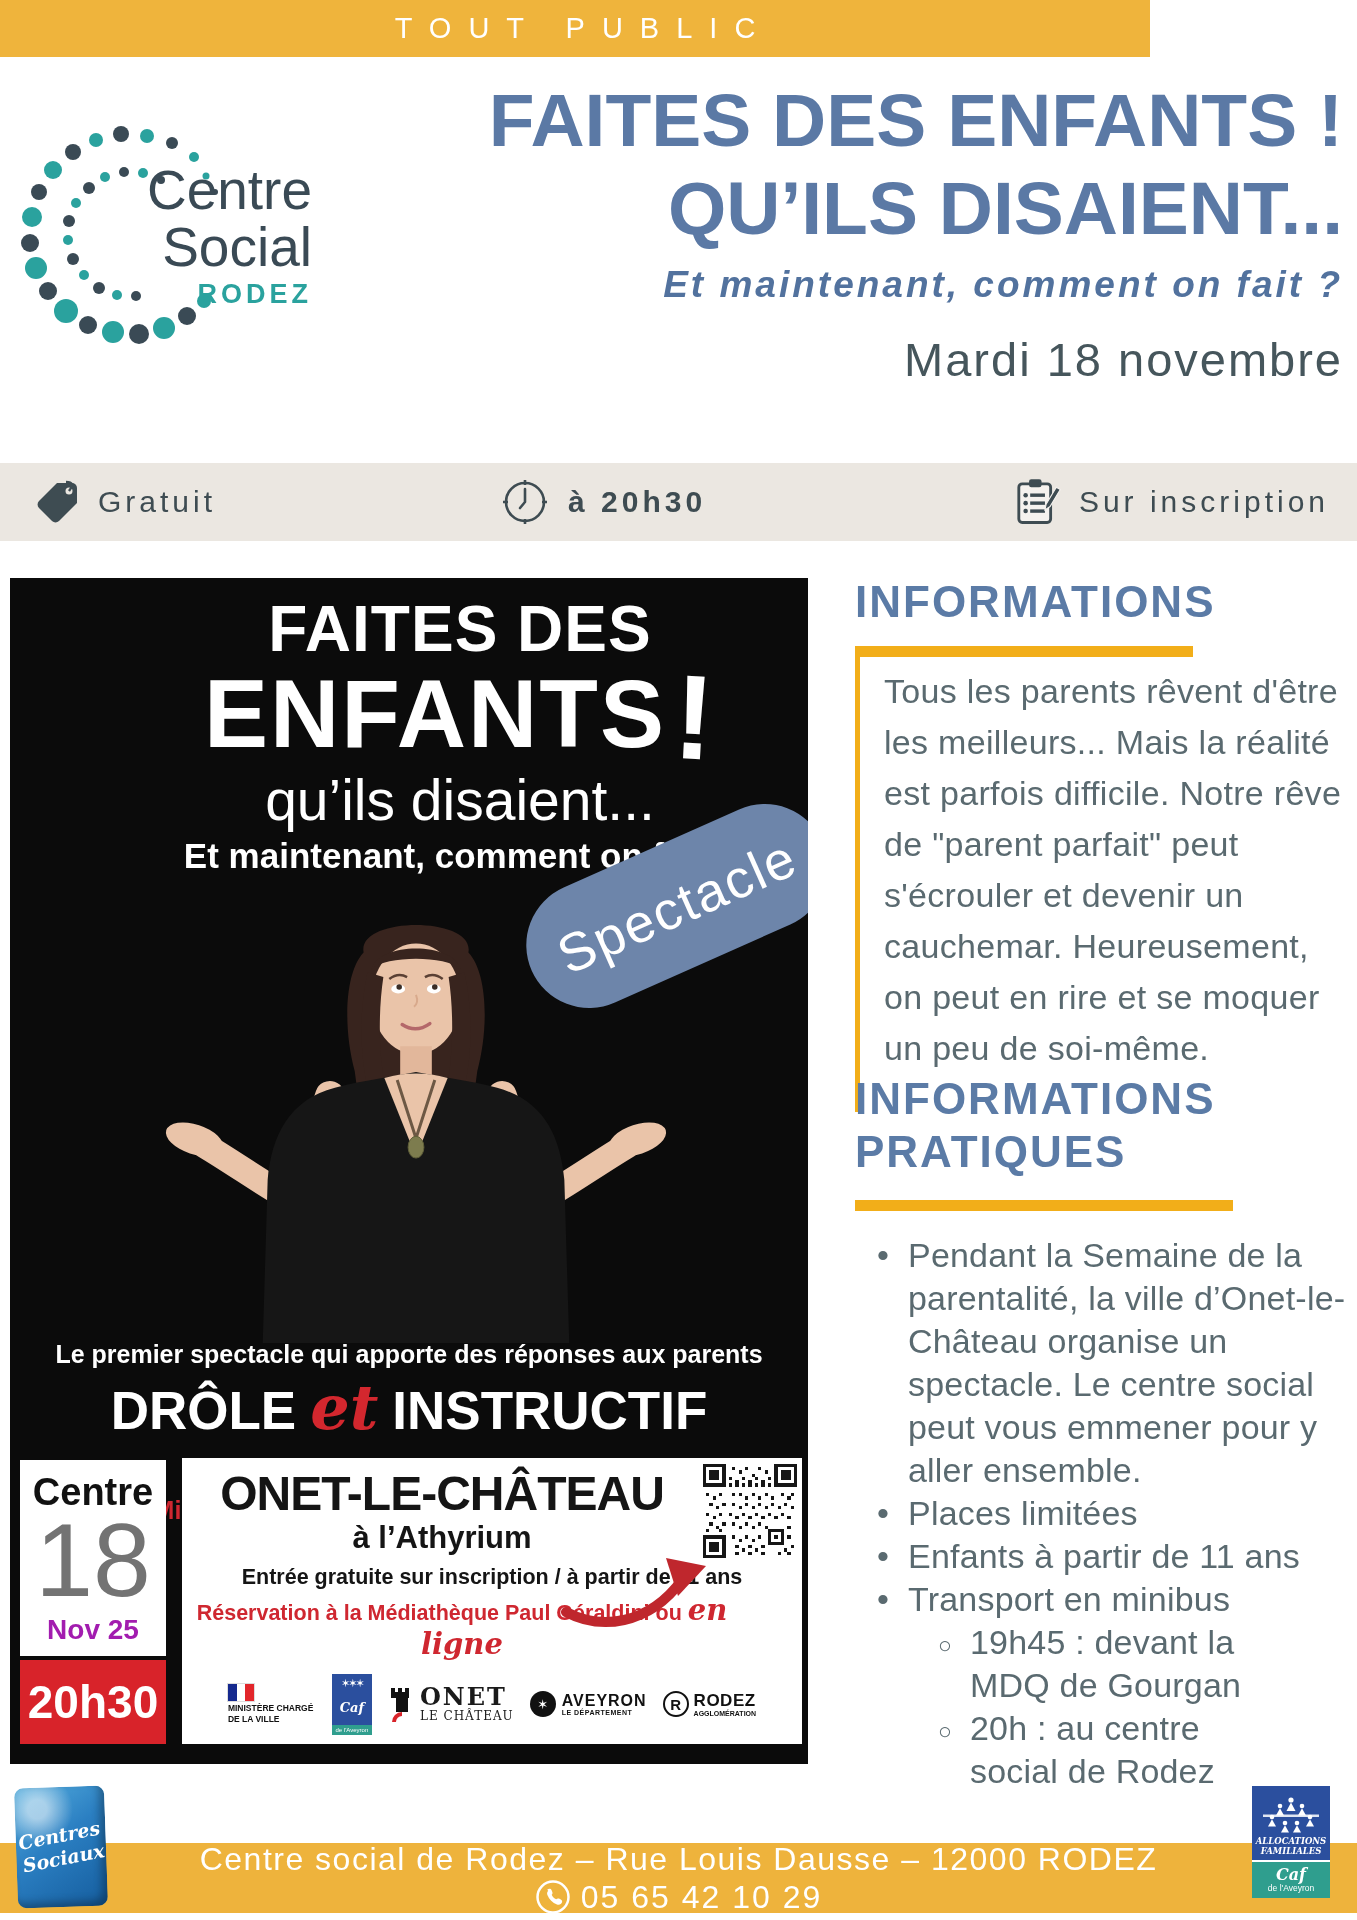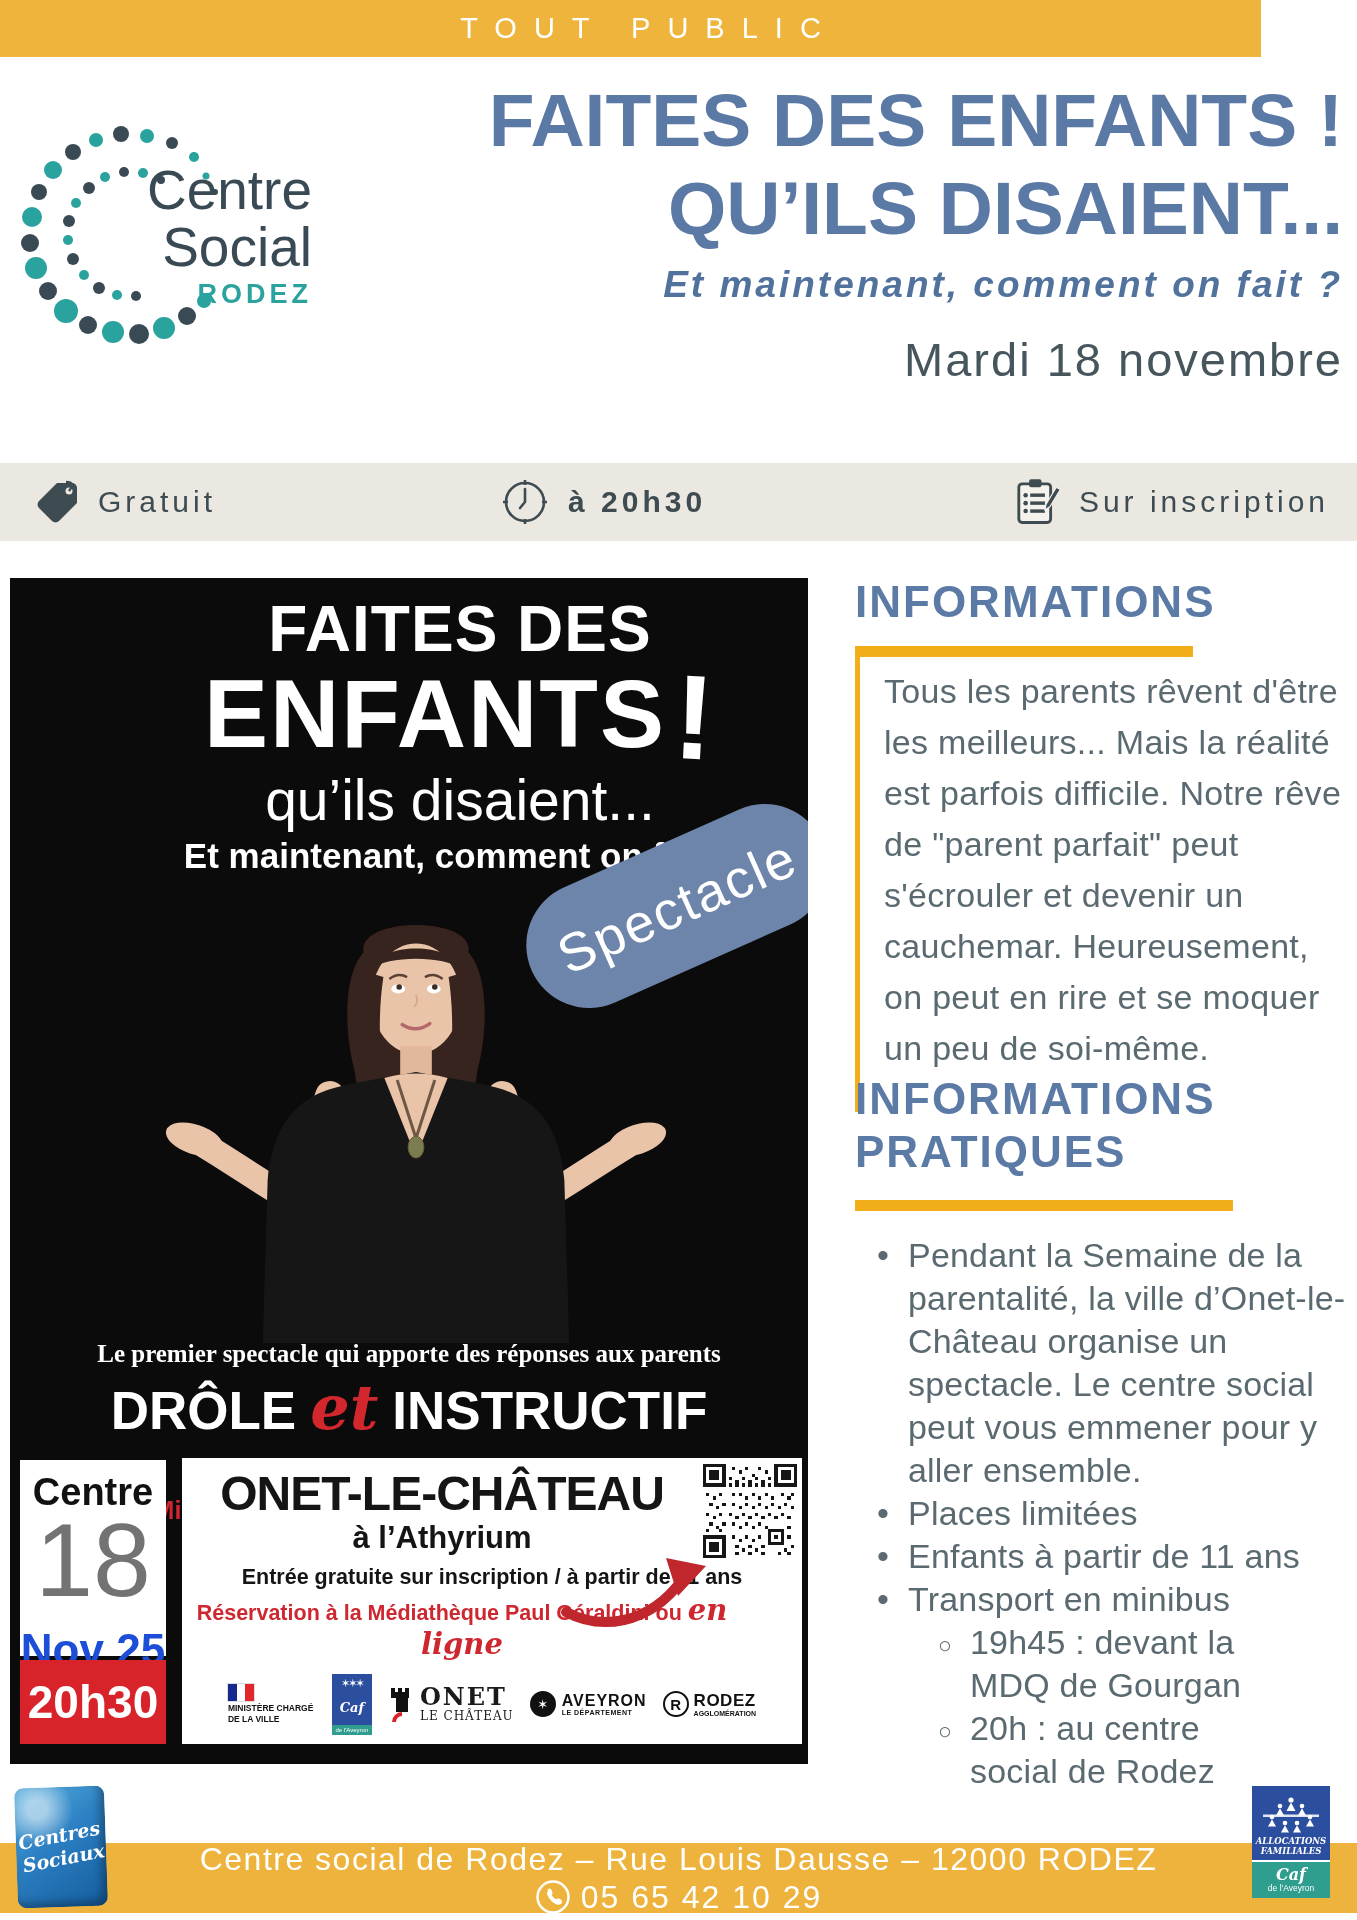--- a/index.html
+++ b/index.html
@@ -1,21 +1,21 @@
 <!DOCTYPE html>
 <html><head>
 <meta charset="utf-8">
 <style>
   html,body{margin:0;padding:0;background:#e8e8e8;}
   .page{position:relative;width:1357px;height:1920px;background:#ffffff;overflow:hidden;
         font-family:"Liberation Sans",sans-serif;margin:0 auto;}
   .abs{position:absolute;}
 
   
-  .banner{left:0;top:0;width:1241px;height:57px;background:#efb43c;display:flex;align-items:center;justify-content:center;padding-left:20px;}
+  .banner{left:0;top:0;width:1150px;height:57px;background:#efb43c;display:flex;align-items:center;justify-content:center;}
   .banner span{color:#fff;font-size:29px;font-weight:500;letter-spacing:17px;text-indent:17px;}
 
   
   .logo-dots{left:10px;top:84px;width:300px;height:300px;}
   .logo-text{left:10px;top:162px;width:302px;text-align:right;}
   .lt{font-size:55px;line-height:57px;font-weight:500;color:#3a4a55;}
   .lt3{font-size:27px;line-height:36px;font-weight:700;color:#2aa29e;letter-spacing:4px;}
 
   
   .head{right:14px;top:76px;width:1010px;text-align:right;}
@@ -33,29 +33,29 @@
   .p-title{position:absolute;left:120px;top:16px;width:660px;text-align:center;color:#fff;}
   .pt1{font-size:64px;font-weight:700;letter-spacing:1px;line-height:70px;}
   .pt2{font-size:96px;font-weight:700;letter-spacing:2px;line-height:100px;}
   .bang{display:inline-block;font-size:120px;transform:rotate(3deg);vertical-align:-12px;margin-left:8px;}
   .pt3{font-size:57px;font-weight:400;line-height:66px;}
   .pt4{font-size:35px;font-weight:700;line-height:46px;}
   .woman{position:absolute;left:106px;top:320px;}
   .badge{position:absolute;left:508px;top:265px;width:318px;height:126px;border-radius:64px;background:#6d85aa;
          transform:rotate(-24deg);display:flex;align-items:center;justify-content:center;
          color:#fff;font-size:54px;letter-spacing:2px;font-weight:500;z-index:3;}
-  .p-tag{position:absolute;left:0;top:762px;width:100%;text-align:center;color:#fff;font-size:25px;font-weight:700;z-index:2;font-family:Liberation Serif, serif;}
+  .p-tag{position:absolute;left:0;top:762px;width:100%;text-align:center;color:#fff;font-size:25px;font-weight:700;z-index:2;}
   .p-qual{position:absolute;left:0;top:793px;width:100%;text-align:center;color:#fff;font-size:53px;font-weight:700;z-index:2;}
   .et{font-family:"DejaVu Serif",serif;font-style:italic;font-weight:700;color:#d3272e;font-size:62px;margin:0 14px;}
   .p-c1,.p-c2{position:absolute;left:0;width:100%;text-align:center;color:#ce2730;font-size:25px;font-weight:700;z-index:2;}
   .p-c1{top:884px;} .p-c2{top:918px;}
   .datebox{position:absolute;left:10px;top:882px;width:146px;height:196px;background:#fff;text-align:center;z-index:2;}
   .db-day{font-size:38px;font-weight:700;color:#111;margin-top:10px;line-height:44px;}
   .db-num{font-size:104px;font-weight:400;color:#737373;line-height:92px;}
-  .db-mon{font-size:44px;font-weight:700;color:#1d4ed8;line-height:48px;margin-top:20px;}
+  .db-mon{font-size:28px;font-weight:700;color:#a21caf;line-height:48px;}
   .timebox{position:absolute;left:10px;top:1082px;width:146px;height:84px;background:#d8232a;color:#fff;
            font-size:46px;font-weight:700;display:flex;align-items:center;justify-content:center;z-index:2;}
   .venue{position:absolute;left:172px;top:880px;width:620px;height:286px;background:#fff;z-index:2;}
   .v-city{margin-top:10px;font-size:48px;font-weight:700;letter-spacing:-1px;color:#151515;text-align:center;padding-right:100px;line-height:52px;}
   .v-place{font-size:31px;font-weight:700;color:#151515;text-align:center;padding-right:100px;line-height:36px;}
   .v-entry{font-size:21.5px;font-weight:700;margin-top:9px;text-align:center;color:#151515;}
   .v-book{font-size:21.5px;font-weight:700;color:#cf2730;text-align:center;margin-top:3px;padding-right:60px;}
   .v-online{font-family:"DejaVu Serif",serif;font-style:italic;font-size:29px;}
   .qr{position:absolute;top:6px;right:5px;width:94px;height:94px;}
   .arrow{position:absolute;top:96px;right:92px;width:150px;height:82px;}

